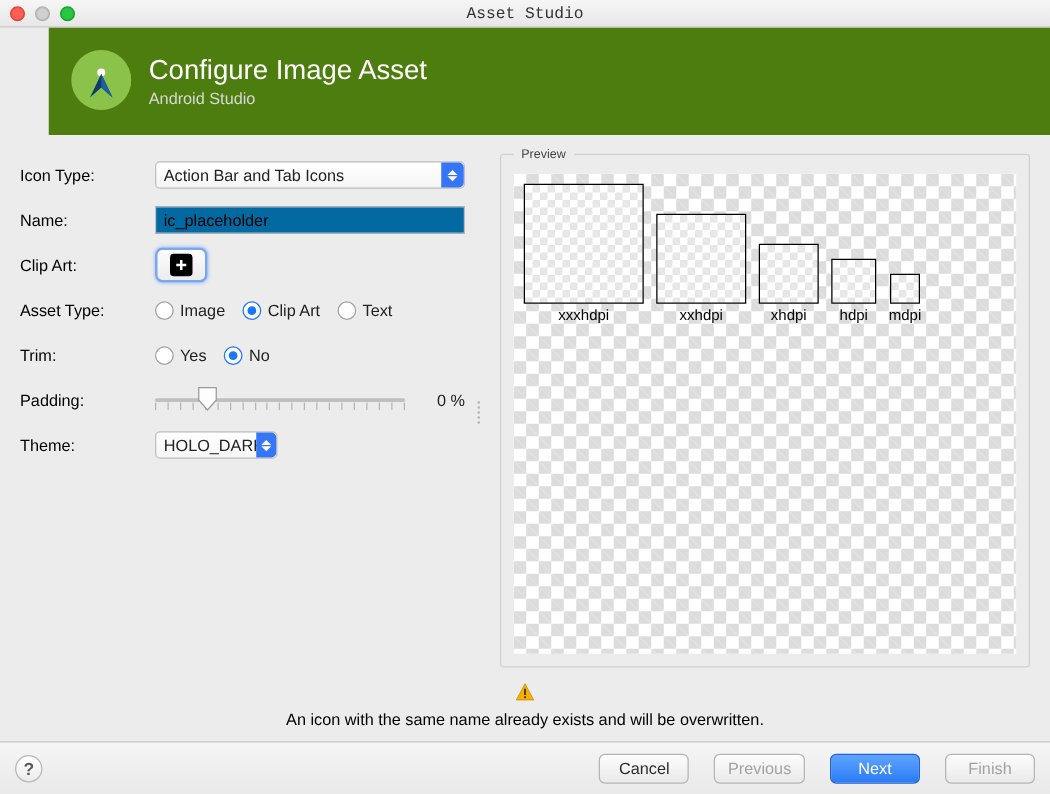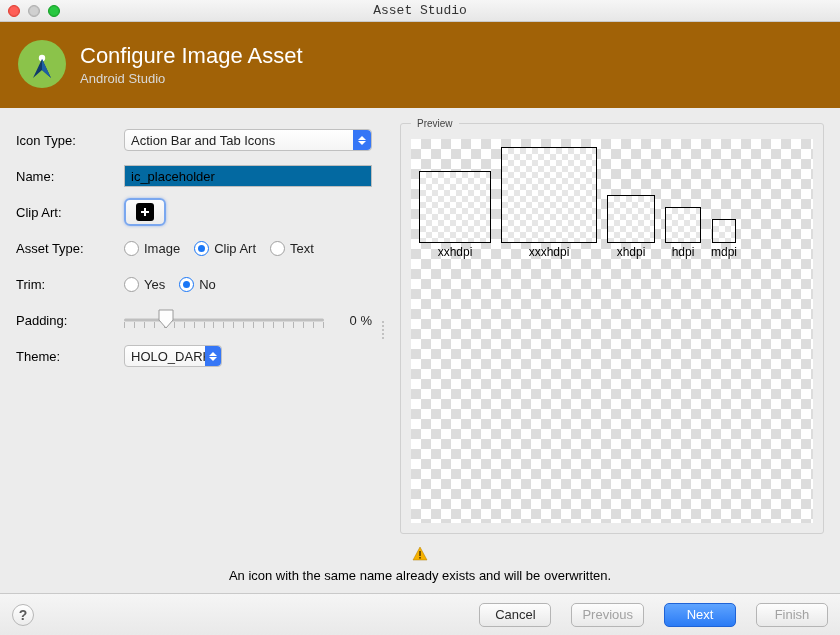--- a/index.html
+++ b/index.html
@@ -5,21 +5,21 @@
   * { box-sizing: border-box; margin: 0; padding: 0; }
   body { font-family: -apple-system, "Helvetica Neue", Arial, sans-serif; font-size: 13px; color: #222; background: #ececec; width: 840px; height: 635px; overflow: hidden; }
   .window { width: 840px; height: 635px; display: flex; flex-direction: column; }
   .titlebar { height: 22px; background: linear-gradient(#f6f6f6,#e7e7e7); border-bottom: 1px solid #c9c9c9; display: flex; align-items: center; position: relative; }
   .traffic-lights { display: flex; gap: 8px; margin-left: 8px; }
   .tl { width: 12px; height: 12px; border-radius: 50%; box-shadow: inset 0 0 1px rgba(0,0,0,.3); }
   .tl.red { background: #ff5f57; border:1px solid #e33e32; }
   .tl.yellow { background: #d0d0d0; border:1px solid #b0b0b0; }
   .tl.green { background: #28c840; border:1px solid #13a125; }
   .titlebar-title { position:absolute; left:0; right:0; text-align:center; font-size:13px; color:#333;font-family:Liberation Mono, monospace; }
-  .header { background: #a16207; color: #fff; display:flex; align-items:center; padding: 18px 18px 20px 18px; }
+  .header { background: #4d7c0f; color: #fff; display:flex; align-items:center; padding: 18px 18px 20px 18px; margin-left: 39px; }
   .header-logo { width: 48px; height:48px; position:relative; margin-right: 14px; }
   .logo-circle { width:48px; height:48px; border-radius:50%; background:#8bc34a; position:relative; overflow:hidden; }
   .logo-compass { position:absolute; left:50%; top:50%; transform:translate(-50%,-50%); }
   .header-title { font-size: 22px; font-weight: 500; }
   .header-sub { font-size: 13px; color: #d9d9d9; margin-top:2px; }
   .body { flex:1; display:flex; padding: 18px 16px 6px 16px; gap: 10px; }
   .form-col { width: 356px; }
   .preview-col { flex:1; display:flex; flex-direction:column; }
   .form-row { display:flex; align-items:center; min-height: 28px; margin-bottom: 8px; }
   .form-label { width: 108px; color:#000; }
@@ -233,26 +233,26 @@
         <span></span>
         <span></span>
     </div>
 
     <div class="preview-col">
       <fieldset class="preview">
         <legend>Preview</legend>
         <div class="checker-area">
           <div class="preview-items" id="preview-items">
               <div class="preview-item">
+                <div class="preview-box" style="width: 96px; height: 96px;"></div>
+                <div class="preview-label">xxxhdpi</div>
+              </div>
+              <div class="preview-item">
                 <div class="preview-box" style="width: 72px; height: 72px;"></div>
                 <div class="preview-label">xxhdpi</div>
-              </div>
-              <div class="preview-item">
-                <div class="preview-box" style="width: 96px; height: 96px;"></div>
-                <div class="preview-label">xxxhdpi</div>
               </div>
               <div class="preview-item">
                 <div class="preview-box" style="width: 48px; height: 48px;"></div>
                 <div class="preview-label">xhdpi</div>
               </div>
               <div class="preview-item">
                 <div class="preview-box" style="width: 36px; height: 36px;"></div>
                 <div class="preview-label">hdpi</div>
               </div>
               <div class="preview-item">

